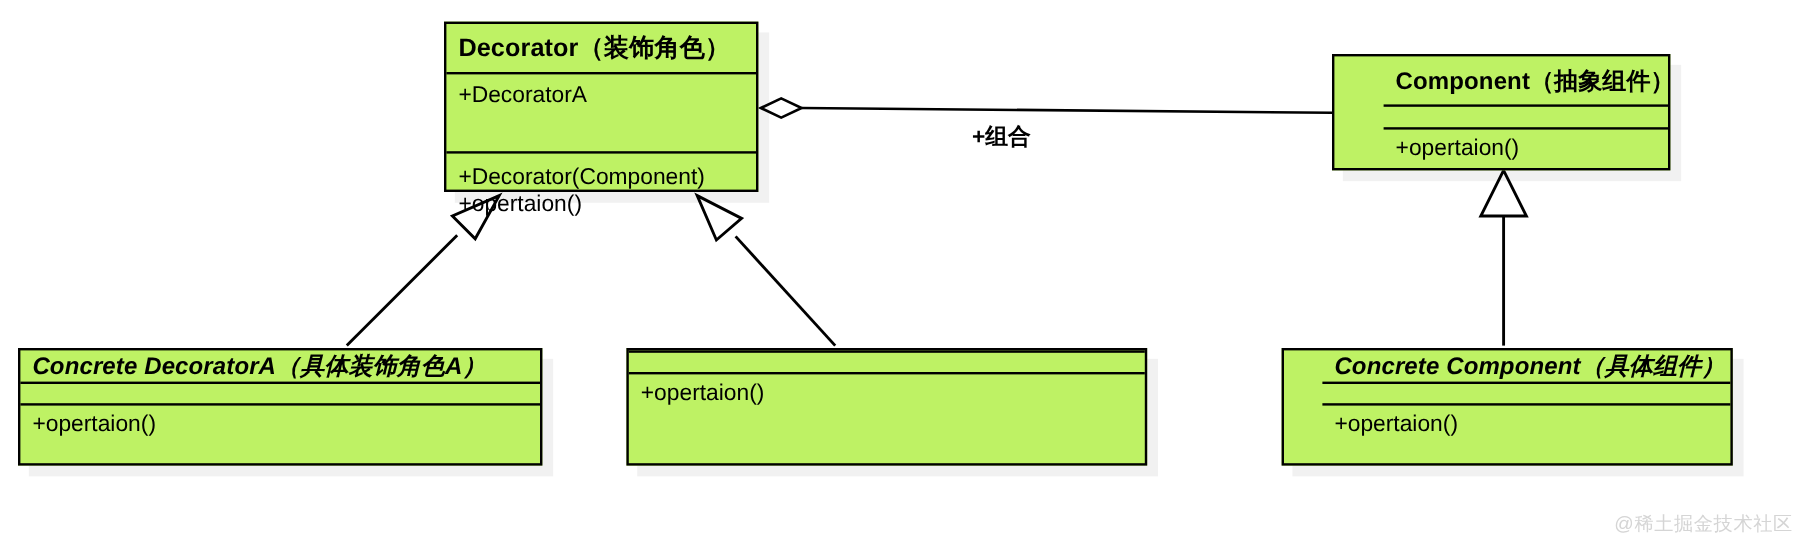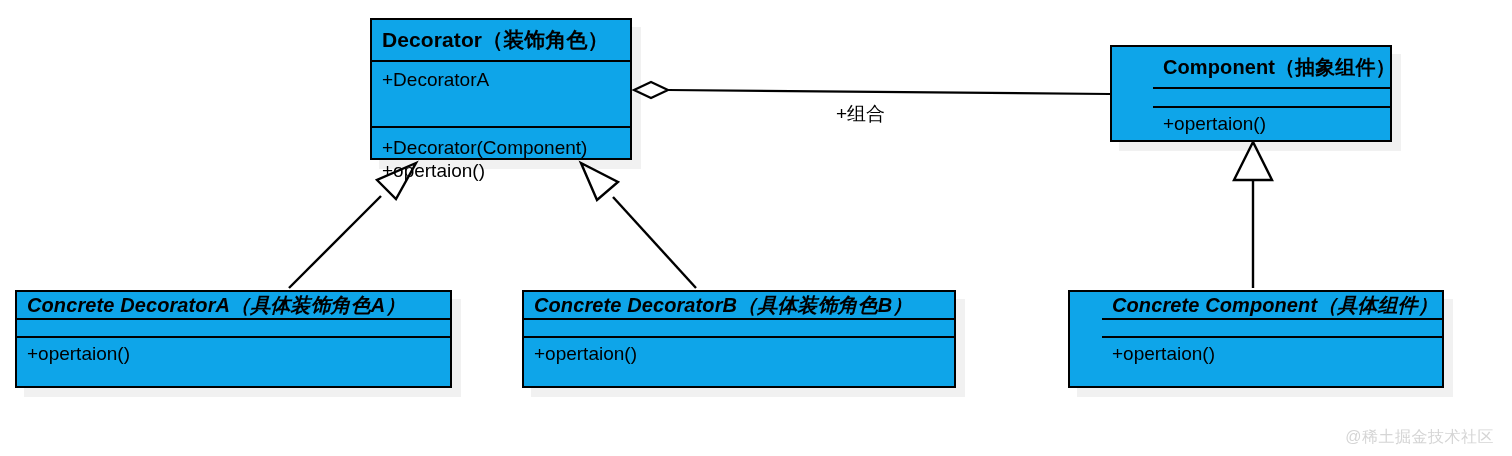--- a/index.html
+++ b/index.html
@@ -28,21 +28,21 @@
     top: 0;
     width: 1512px;
     height: 456px;
     pointer-events: none;
   }
 
   
   .uml-class {
     position: absolute;
     box-sizing: border-box;
-    background: #0ea5e9;
+    background: #bef264;
     border: 2px solid #000000;
     box-shadow: 9px 9px 0 0 rgba(0,0,0,0.055);
     z-index: 2;
   }
   .uml-compartment {
     box-sizing: border-box;
     display: flex;
     flex-direction: column;
     justify-content: center;
     padding: 0 10px;
@@ -93,21 +93,21 @@
   .bottom-box .uml-ops   { height: 34px; font-size: 19px; }
 
   
   .edge-label {
     position: absolute;
     font-size: 19px;
     color: #000000;
     white-space: nowrap;
     z-index: 3;
   }
-  #label-composition { left: 836px; top: 101px; }
+  #label-composition { left: 810px; top: 101px; font-weight: bold; }
 
   
   #watermark {
     position: absolute;
     right: 18px;
     bottom: 8px;
     font-size: 16px;
     color: #d5d5d5;
     white-space: nowrap;
     z-index: 4;
@@ -167,21 +167,20 @@
     <div class="uml-compartment uml-name">Concrete DecoratorA（具体装饰角色A）</div>
     <div class="uml-compartment uml-attrs">
       <div class="uml-line"></div>
     </div>
     <div class="uml-compartment uml-ops">
       <div class="uml-line">+opertaion()</div>
     </div>
   </div>
 
   <div class="uml-class bottom-box" id="class-concrete-decorator-b">
-    <div class="uml-compartment uml-name">Concrete DecoratorB（具体装饰角色B）</div>
     <div class="uml-compartment uml-attrs">
       <div class="uml-line"></div>
     </div>
     <div class="uml-compartment uml-ops">
       <div class="uml-line">+opertaion()</div>
     </div>
   </div>
 
   <div class="uml-class bottom-box" id="class-concrete-component">
     <div class="uml-compartment uml-name">Concrete Component（具体组件）</div>

